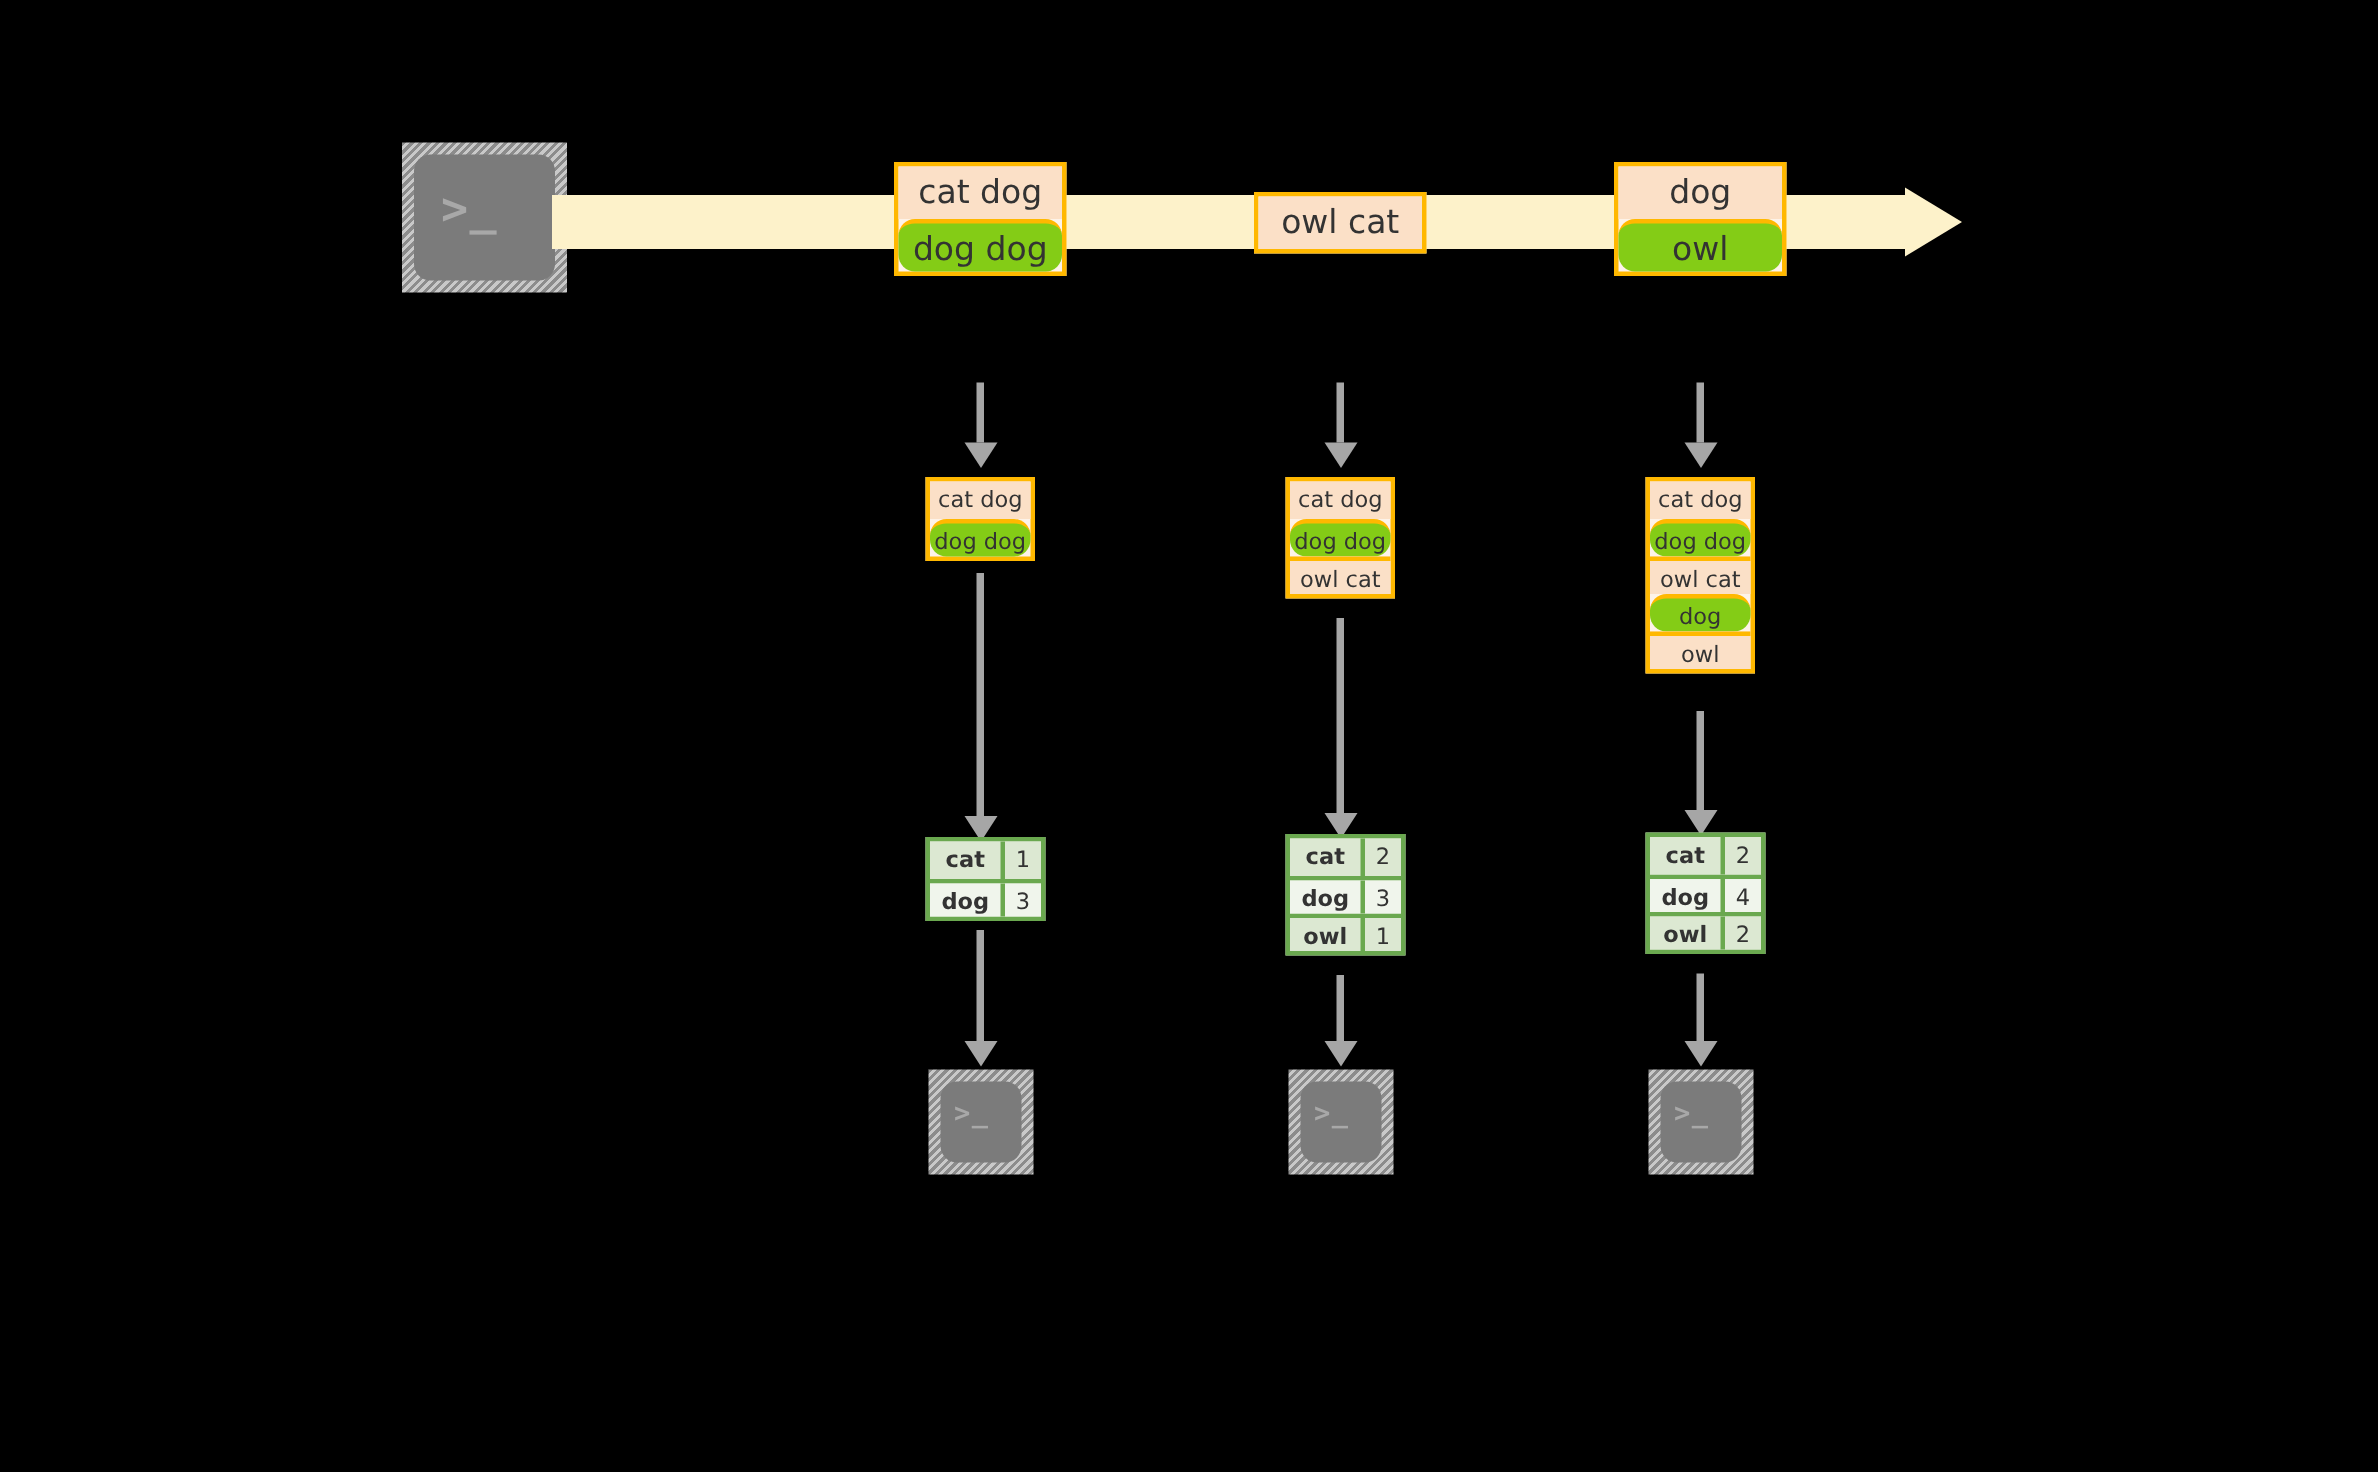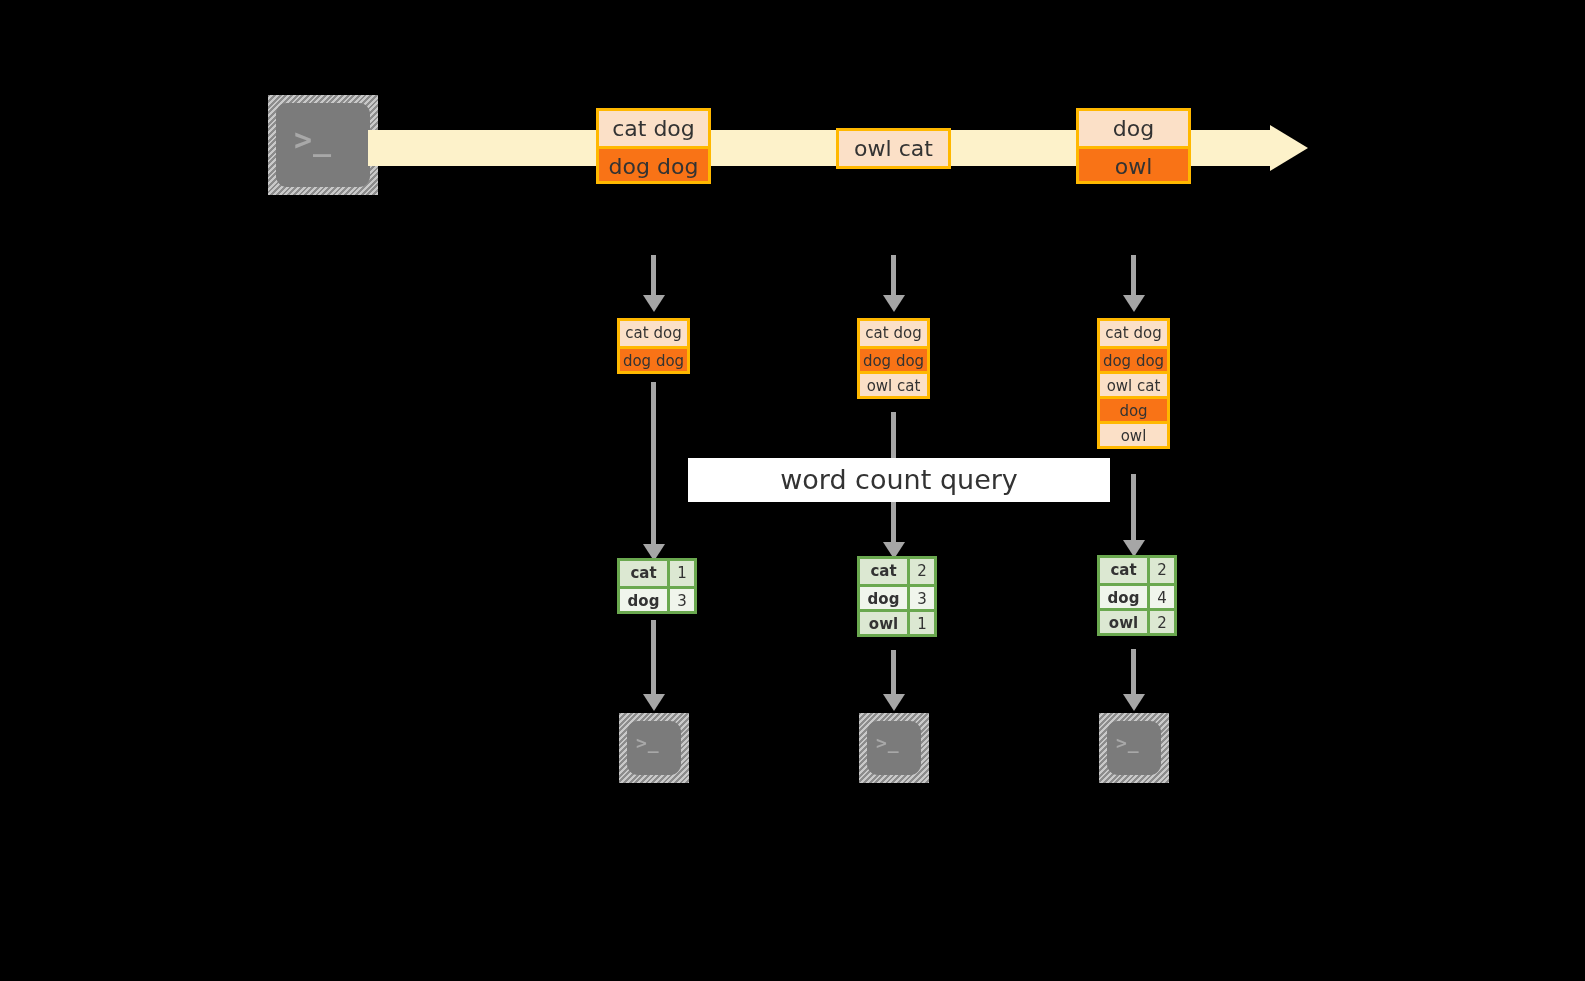--- a/index.html
+++ b/index.html
@@ -64,21 +64,21 @@
     background: #fdf3e9;
   }
   .msgrow {
     box-sizing: border-box;
     color: #333333;
     text-align: center;
     white-space: nowrap;
     overflow: hidden;
   }
   .msgrow.dark { background: #fbe0c7; }
-  .msgrow.light { background: #f97316; }
+  .msgrow.light { background: #84cc16; border-radius: 11px; }
   .msgrow + .msgrow { border-top: 3px solid #ffb800; }
 
   
   .msgbox.big .msgrow { height: 35px; line-height: 35px; font-size: 22px; }
   
   .msgbox.small .msgrow { height: 25px; line-height: 25px; font-size: 15px; }
 
   
   .greenbox {
     position: absolute;
@@ -260,15 +260,14 @@
 
   <div class="gstem" style="left:1131px; top:649px; height:45px;"></div>
   <div class="ghead" style="left:1123px; top:694px;"></div>
 
   <div class="term" style="left:1099px; top:713px; width:70px; height:70px;">
     <div class="term-inner">
       <span class="term-glyph" style="left:9px; top:13px; font-size:18px;">&gt;_</span>
     </div>
   </div>
 
-  <div class="qlabel" style="left:688px; top:458px; width:422px; height:44px; line-height:44px; font-size:27px;">word count query</div>
 
 </div>
 
 </body></html>

